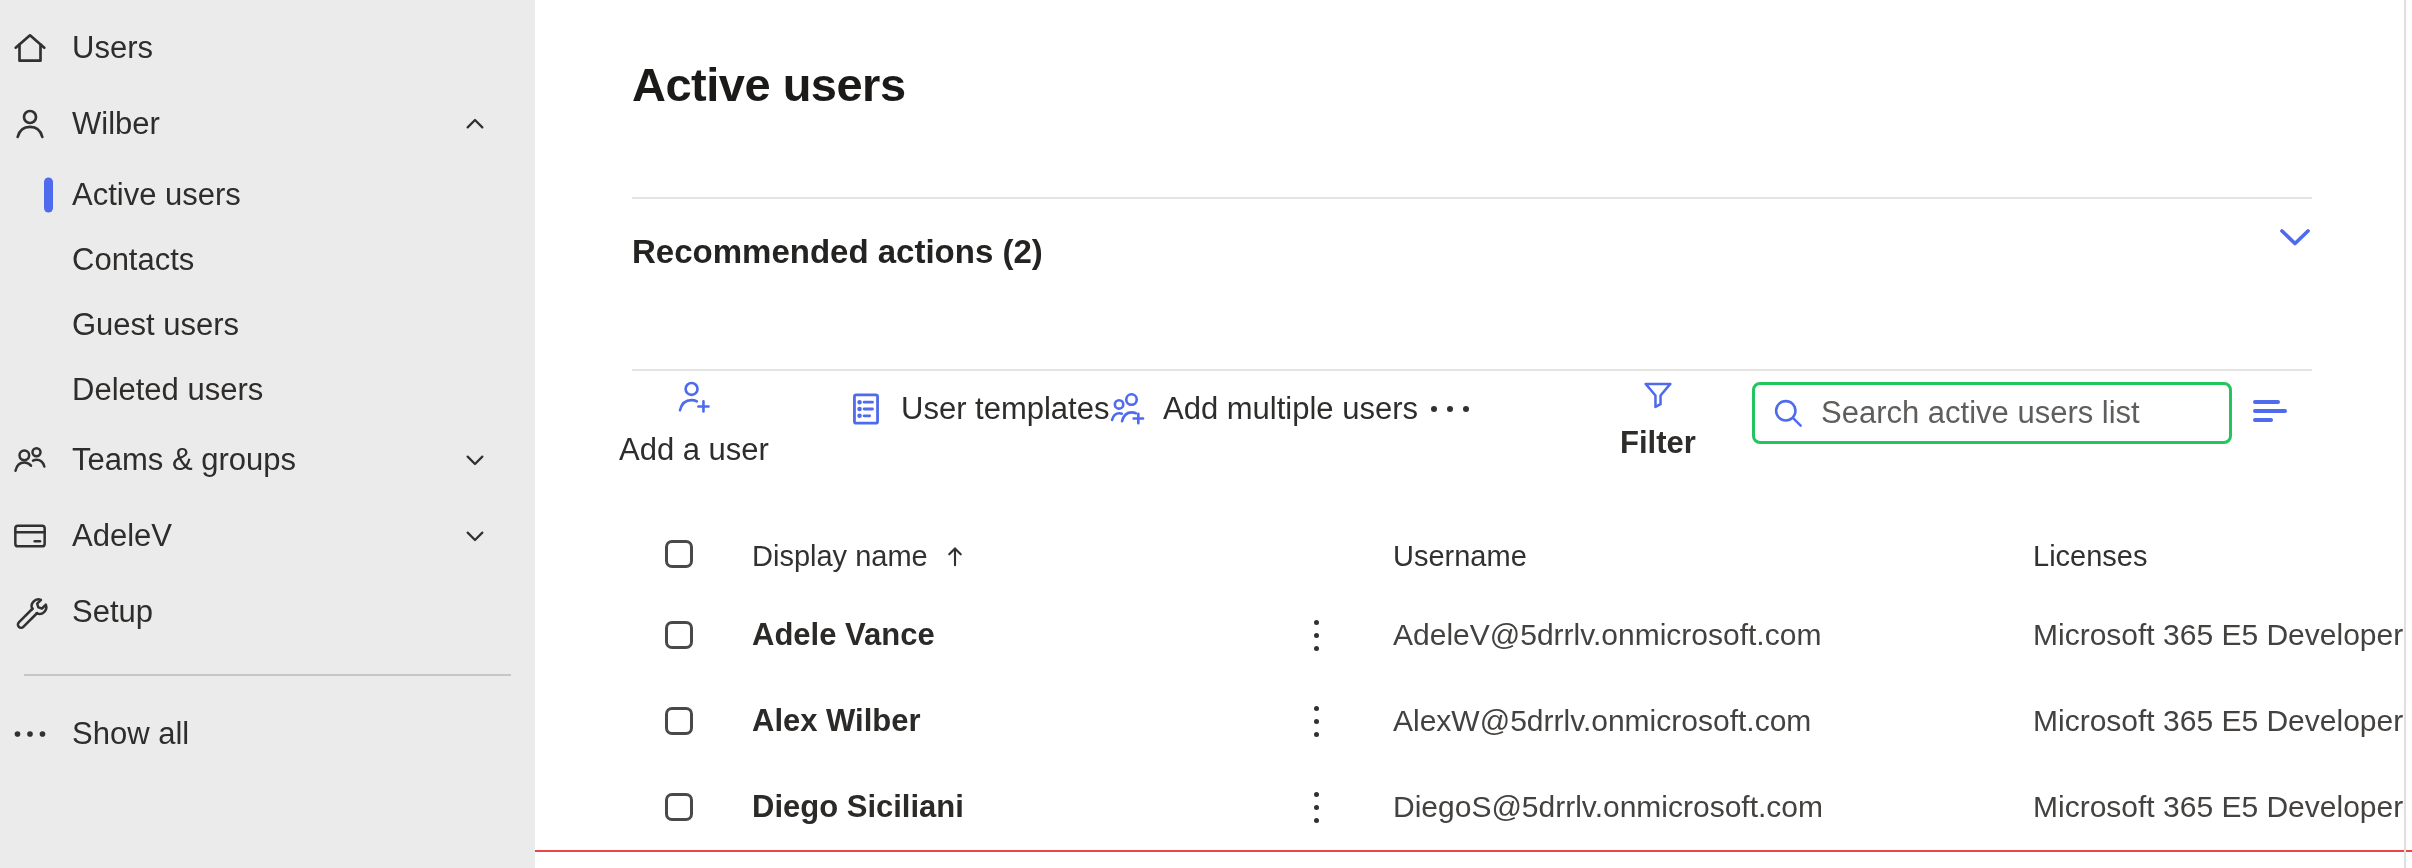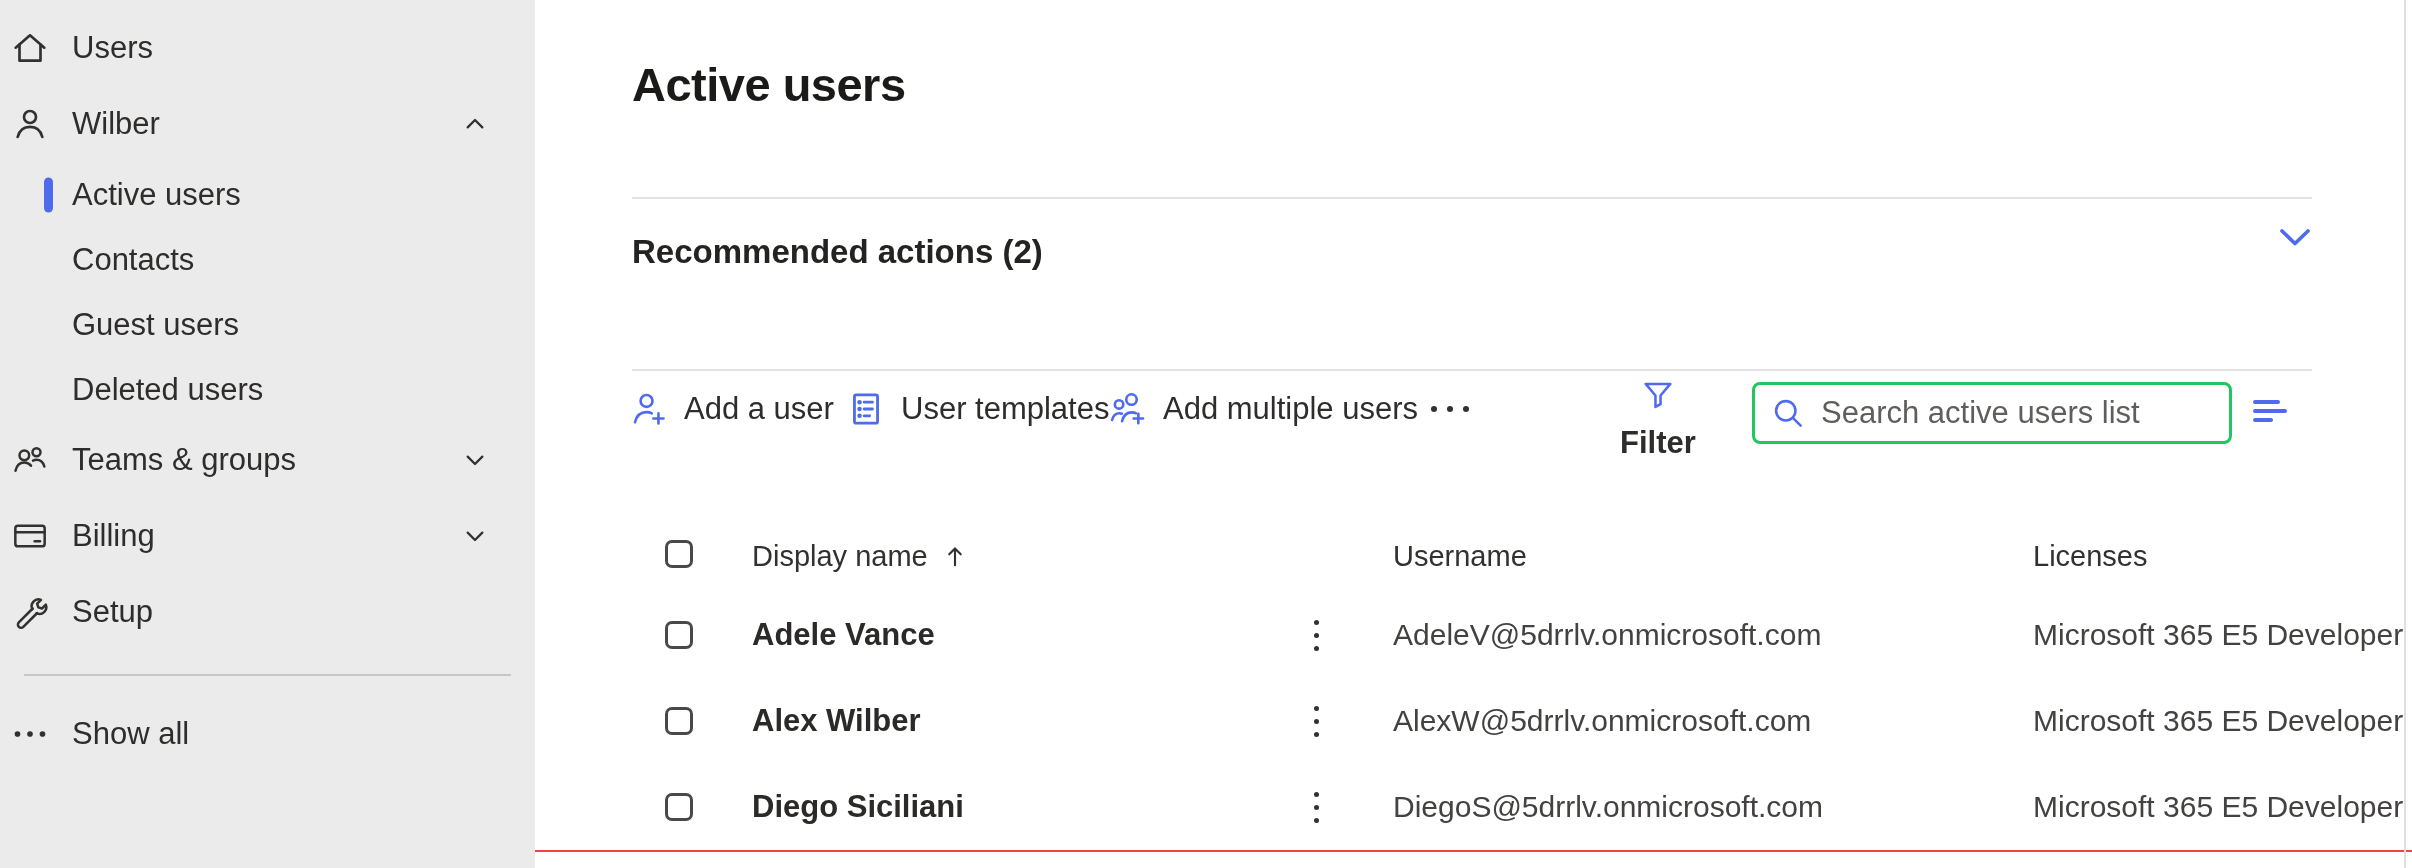--- a/index.html
+++ b/index.html
@@ -19,21 +19,21 @@
   .nav-divider { height:2px; background:#c8c6c4; margin:24px 24px 20px 24px; }
   
   .main { position:relative; flex:1; height:868px; }
   .page-title { position:absolute; left:97px; top:26px; font-size:47px; font-weight:700; letter-spacing:-0.5px; color:#1b1a19; }
   .hdiv { position:absolute; height:2px; background:#e5e3e1; width:1680px; left:97px; }
   .div1 { top:197px; } .div2 { top:369px; }
   .rec-title { position:absolute; left:97px; top:214px; font-size:33px; font-weight:700; color:#242322;margin-top:19px; }
   .rec-chevron { position:absolute; left:1732px; top:209px; width:56px; height:56px; display:flex; align-items:center; justify-content:center; cursor:pointer; }
   
   .tb-btn { position:absolute; top:376px; height:66px; display:flex; align-items:center; gap:14px; font-size:31px; color:#2e2d2c; cursor:pointer; white-space:nowrap; }
-  .btn-add { left:93px; } .btn-templates { left:310px; } .btn-multiple { left:572px; }
+  .btn-add { left:84px;flex-direction:column; } .btn-templates { left:310px; } .btn-multiple { left:572px; }
   .btn-more { left:880px; width:70px; justify-content:center; }
   .btn-filter { left:1085px; gap:11px;flex-direction:column; }
   .btn-filter .lbl { font-weight:700; }
   .dots-h { display:flex; gap:10px; }
   .dot { width:6px; height:6px; border-radius:50%; background:#323130; }
   .searchbox { position:absolute; left:1217px; top:382px; width:480px; height:62px; box-sizing:border-box;
     border:3px solid #22c55e; border-radius:8px; background:#fff; display:flex; align-items:center; padding:0 14px; gap:12px; }
   .searchbox input { border:none; outline:none; flex:1; min-width:0; font-size:31px; color:#323130; background:transparent; font-family:inherit; }
   .searchbox input::placeholder { color:#605e5c; }
   .sort-btn { position:absolute; left:1718px; top:392px; width:56px; height:38px; display:flex; flex-direction:column; justify-content:center; gap:5px; cursor:pointer; }
@@ -117,21 +117,21 @@
   </div>
 
   <div class="nav-item">
     <span class="nav-icon">
       <svg width="40" height="40" viewBox="0 0 24 24" fill="none" stroke="#323130" stroke-width="1.5" stroke-linecap="round">
           <rect x="3.2" y="5.8" width="17.6" height="12.4" rx="1.6"></rect>
           <path d="M3.2 9.7h17.6"></path>
           <path d="M14.8 15.2h3.2"></path>
         </svg>
     </span>
-    <span class="nav-label">Billing</span>
+    <span class="nav-label">AdeleV</span>
     <span class="nav-chevron">
       <svg width="32" height="32" viewBox="0 0 24 24" fill="none" stroke="#323130" stroke-width="1.7" stroke-linecap="round" stroke-linejoin="round">
           <path d="M6.5 9.5 12 15l5.5-5.5"></path>
         </svg>
     </span>
   </div>
 
   <div class="nav-item">
     <span class="nav-icon">
       <svg width="40" height="40" viewBox="0 0 24 24" fill="none" stroke="#323130" stroke-width="1.5" stroke-linecap="round" stroke-linejoin="round">

